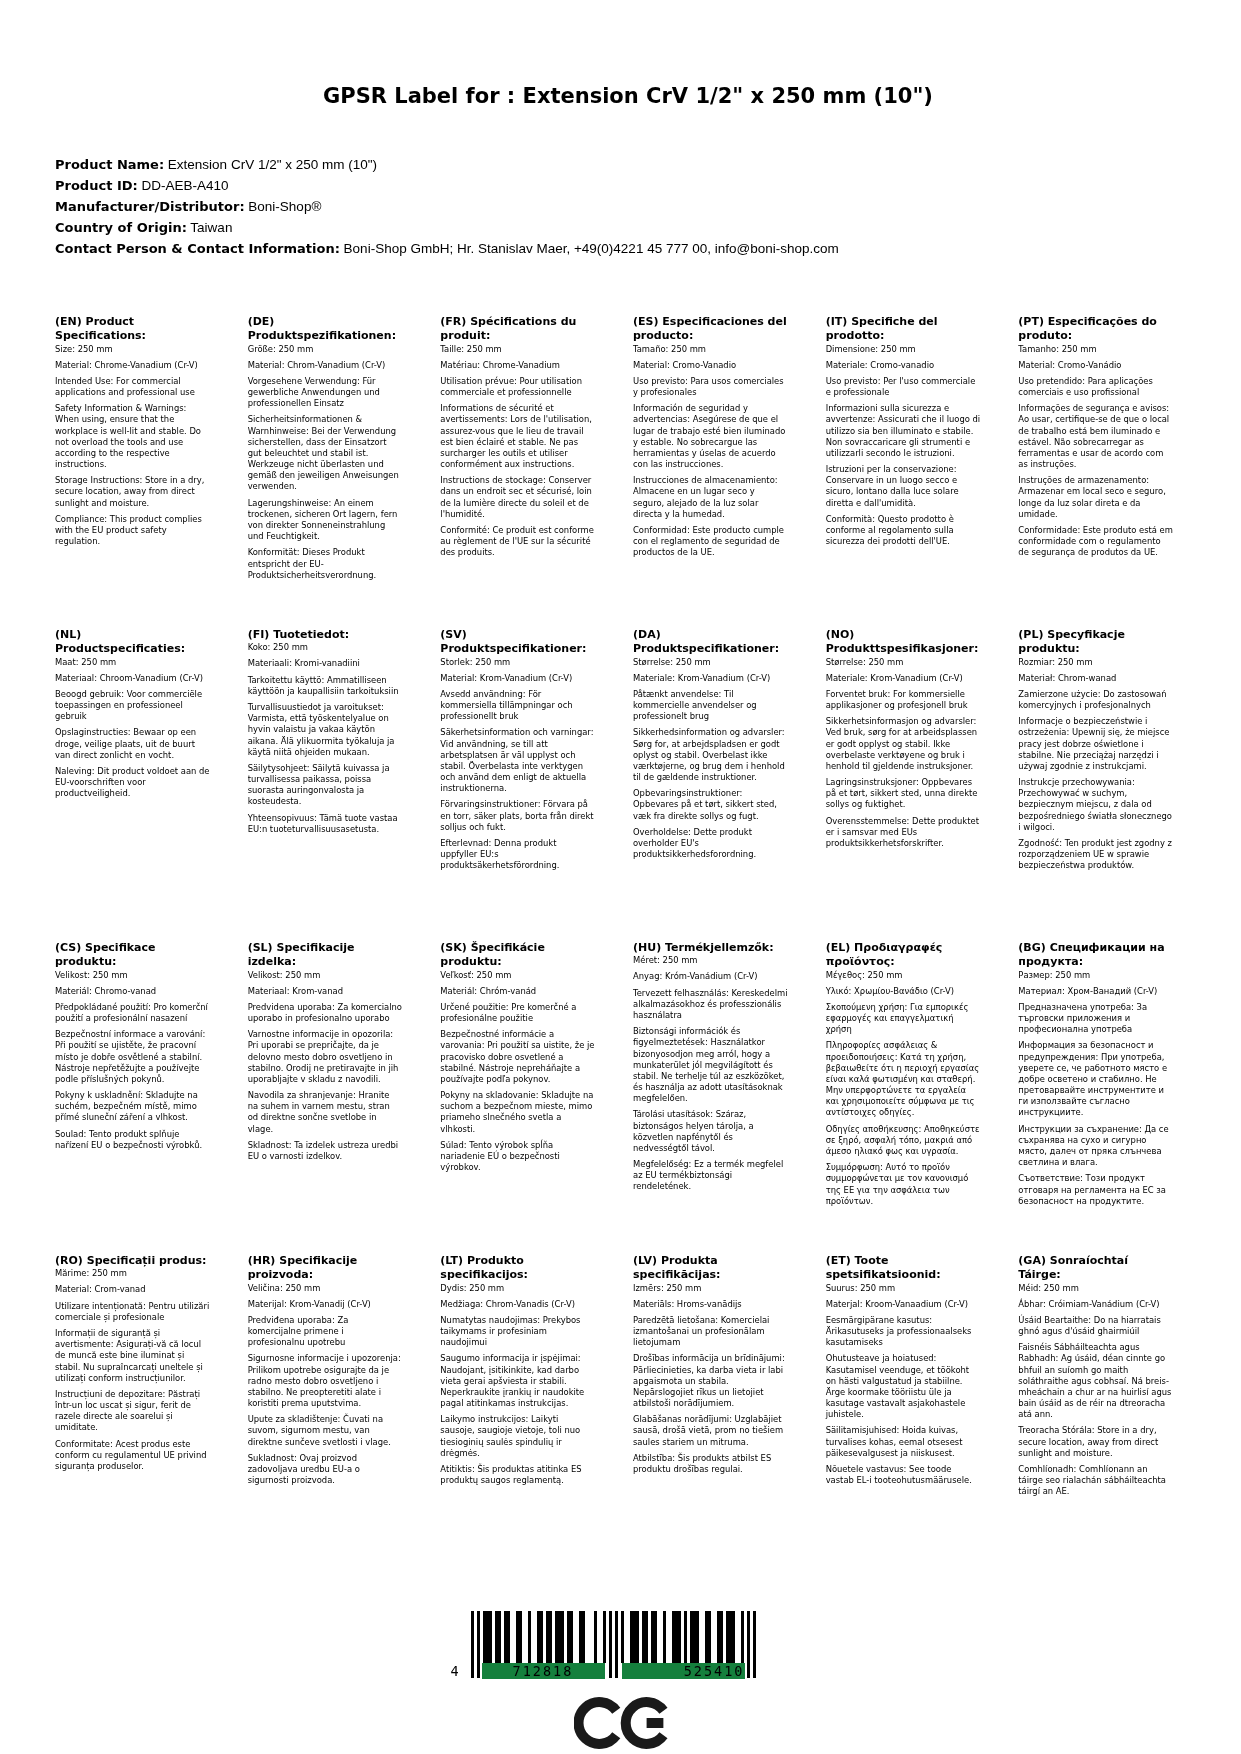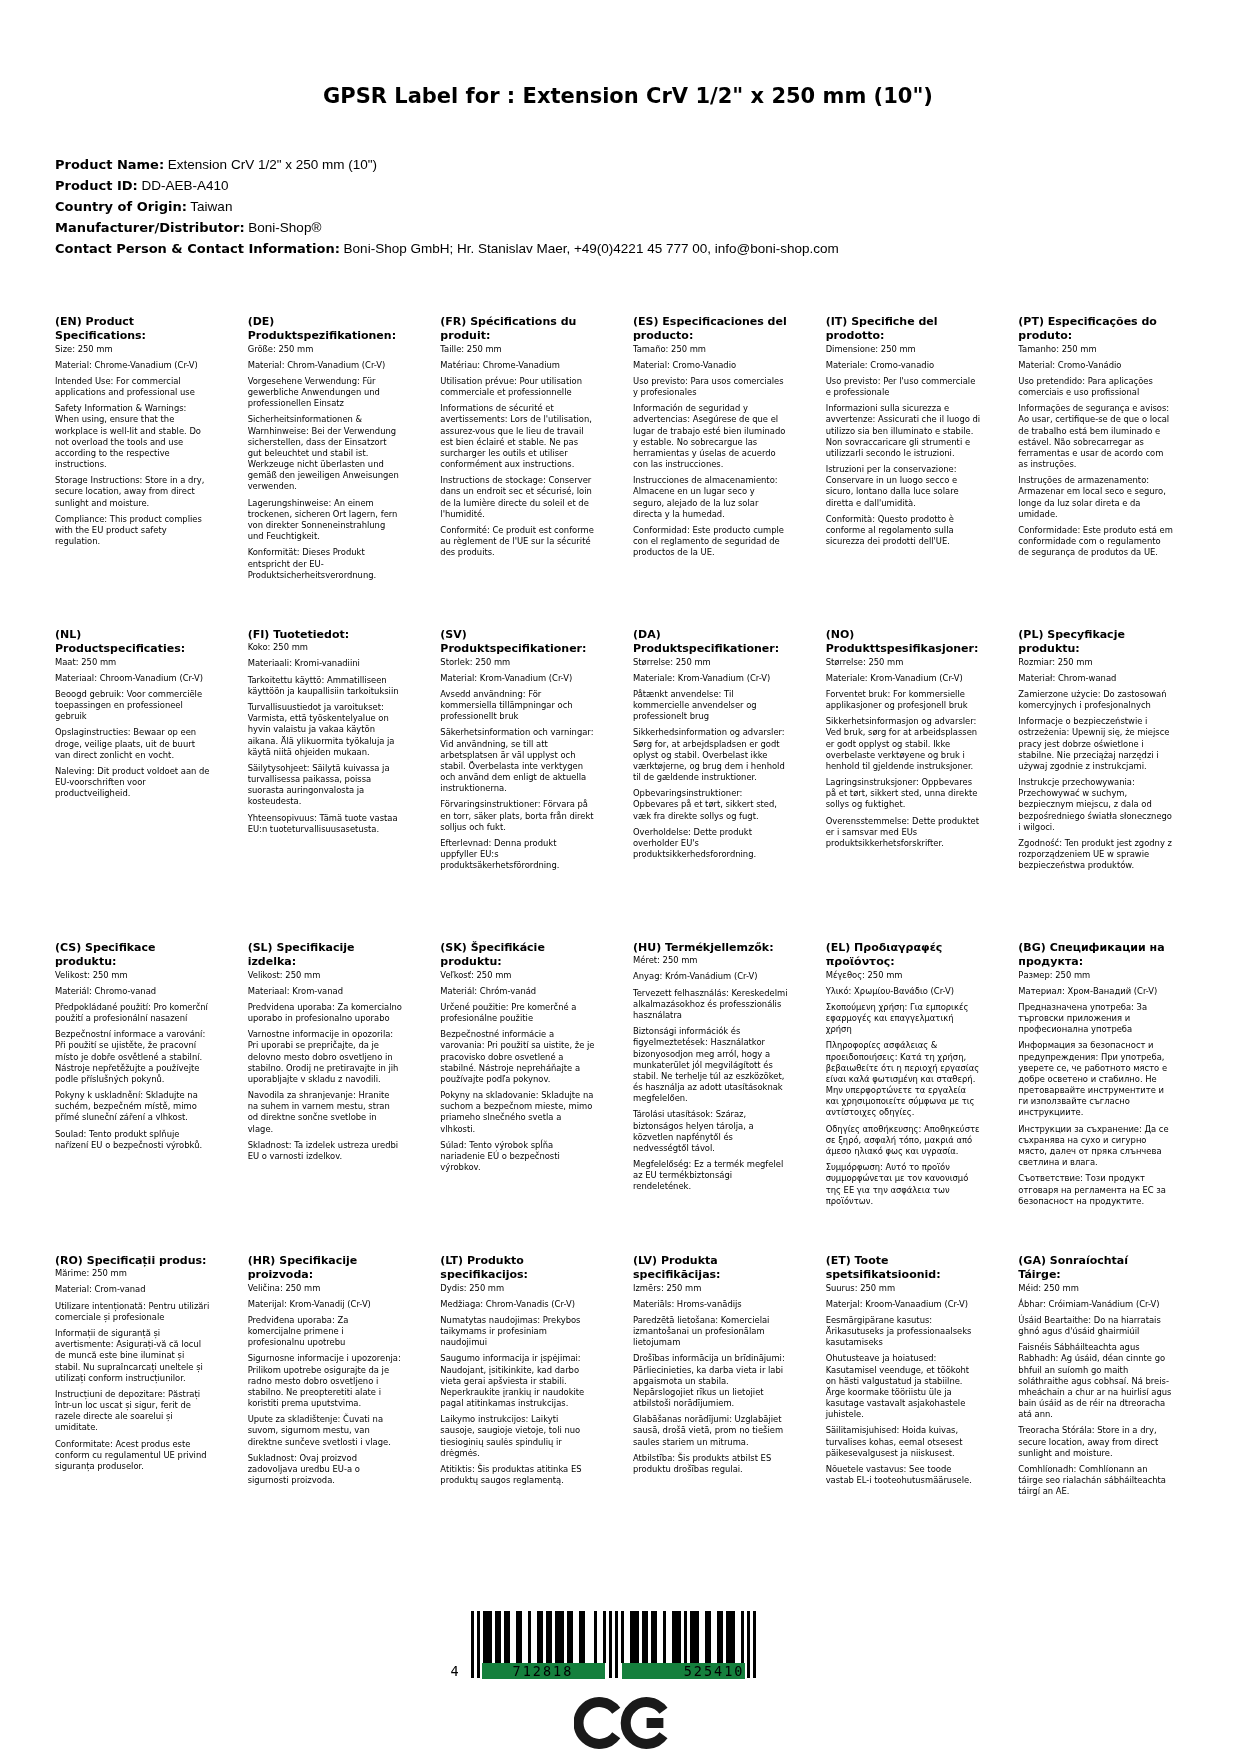--- a/index.html
+++ b/index.html
@@ -64,22 +64,22 @@
 </head>
 <body>
 
 <div class="page">
 
   <div class="doc-title">GPSR Label for : Extension CrV 1/2" x 250 mm (10")</div>
 
   <div class="product-info">
       <div class="pi-line"><span class="pi-label">Product Name:</span><span class="pi-value"> Extension CrV 1/2" x 250 mm (10")</span></div>
       <div class="pi-line"><span class="pi-label">Product ID:</span><span class="pi-value"> DD-AEB-A410</span></div>
+      <div class="pi-line"><span class="pi-label">Manufacturer/Distributor:</span><span class="pi-value"> Boni-Shop®</span></div>
       <div class="pi-line"><span class="pi-label">Country of Origin:</span><span class="pi-value"> Taiwan</span></div>
-      <div class="pi-line"><span class="pi-label">Manufacturer/Distributor:</span><span class="pi-value"> Boni-Shop®</span></div>
       <div class="pi-line"><span class="pi-label">Contact Person &amp; Contact Information:</span><span class="pi-value"> Boni-Shop GmbH; Hr. Stanislav Maer, +49(0)4221 45 777 00, info@boni-shop.com</span></div>
     </div>
 
   <div class="language-grid">
       <div class="lang-block">
         <div class="lang-heading">(EN) Product Specifications:</div>
         <p class="lang-par first">Size: 250 mm</p>
         <p class="lang-par">Material: Chrome-Vanadium (Cr-V)</p>
         <p class="lang-par">Intended Use: For commercial applications and professional use</p>
         <p class="lang-par">Safety Information &amp; Warnings: When using, ensure that the workplace is well-lit and stable. Do not overload the tools and use according to the respective instructions.</p>

